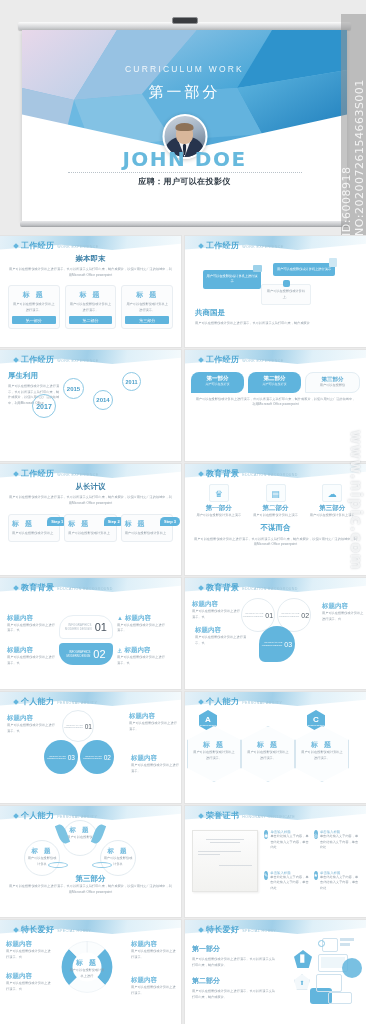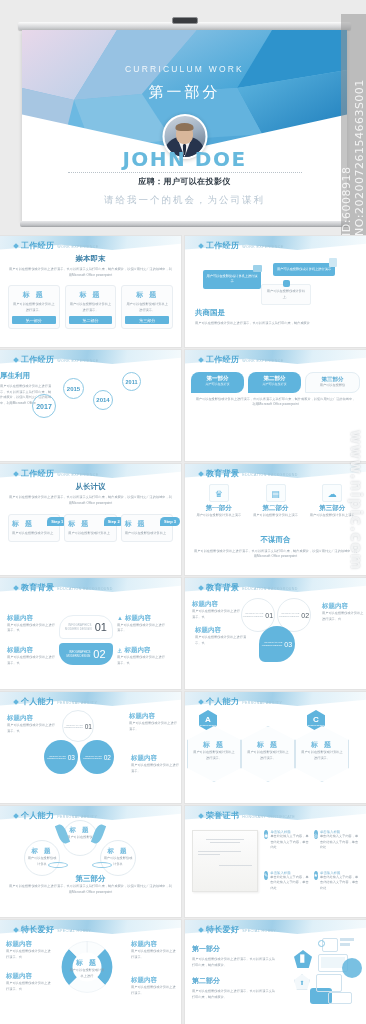--- a/index.html
+++ b/index.html
@@ -268,21 +268,20 @@
         <div class="av-body"></div>
         <div class="av-shirt"></div>
         <div class="av-tie"></div>
         <div class="av-head"></div>
         <div class="av-hair"></div>
       </div>
 
       <div class="name">JOHN DOE</div>
       <div class="name-rule"></div>
       <div class="role">应聘：用户可以在投影仪</div>
-      <div class="tagline">请给我一个的机会，为公司谋利</div>
     </div>
     <div class="roller-bot"></div>
   </div>
 
   <div class="id-strip"></div>
   <div class="id-text">ID:6008918 NO:20200726154663S001</div>
 
   <div class="grid">
 
     <div class="slide">
@@ -342,21 +341,21 @@
       </div>
     </div>
 
     <div class="slide">
       <div class="sl-band"></div>
       <div class="sl-head">
         <span class="diamond"></span>
         <span class="sl-cn">工作经历</span>
         <span class="sl-en">WORK EXPERIENCE</span>
       </div>
-      <div class="body" style="padding:5px 0;">
+      <div class="body" style="padding:5px 8px;">
         <div style="width:52px;">
           <div class="h-cn">厚生利用</div>
           <div class="p-xs" style="margin-top:3px;">用户可以在投影仪或计算机上进行演示，也可以将演示文稿打印出来，制作成胶片，以便应用到更广泛的领域中，利用Microsoft Office</div>
         </div>
         <div class="ring" style="position:absolute;left:32px;top:28px;width:24px;height:24px;font-size:7px;">
           <span>2017</span>
         </div>
         <div class="ring" style="position:absolute;left:63px;top:12px;width:21px;height:21px;font-size:6px;">
           <span>2015</span>
         </div>
@@ -443,21 +442,21 @@
             <div style="width:20px;height:18px;margin:0 auto;background:#fafdfe;border:1px solid #e7f0f5;border-radius:2px;color:#5fb4dd;font-size:9px;line-height:18px;">▤</div>
             <div class="lbl-sm" style="margin-top:2px;font-size:6.5px;">第二部分</div>
             <div class="p-xs">用户可以在投影仪计算机上演示</div>
           </div>
           <div style="flex:1;text-align:center;">
             <div style="width:20px;height:18px;margin:0 auto;background:#fafdfe;border:1px solid #e7f0f5;border-radius:2px;color:#5fb4dd;font-size:9px;line-height:18px;">☁</div>
             <div class="lbl-sm" style="margin-top:2px;font-size:6.5px;">第三部分</div>
             <div class="p-xs">用户可以在投影仪计算机上演示</div>
           </div>
         </div>
-        <div class="ctr h-cn" style="margin-top:16px;font-family:Liberation Serif, serif;">不谋而合</div>
+        <div class="ctr h-cn" style="margin-top:4px;font-family:Liberation Serif, serif;">不谋而合</div>
         <div class="ctr p-xs" style="margin-top:4px;">用户可以在投影仪或计算机上进行演示，也可以将演示文稿打印出来，制作成胶片，以便应用到更广泛的领域中，利用Microsoft Office powerpoint</div>
       </div>
     </div>
 
     <div class="slide">
       <div class="sl-band"></div>
       <div class="sl-head">
         <span class="diamond"></span>
         <span class="sl-cn">教育背景</span>
         <span class="sl-en">EDUCATION BACKGROUND</span>

